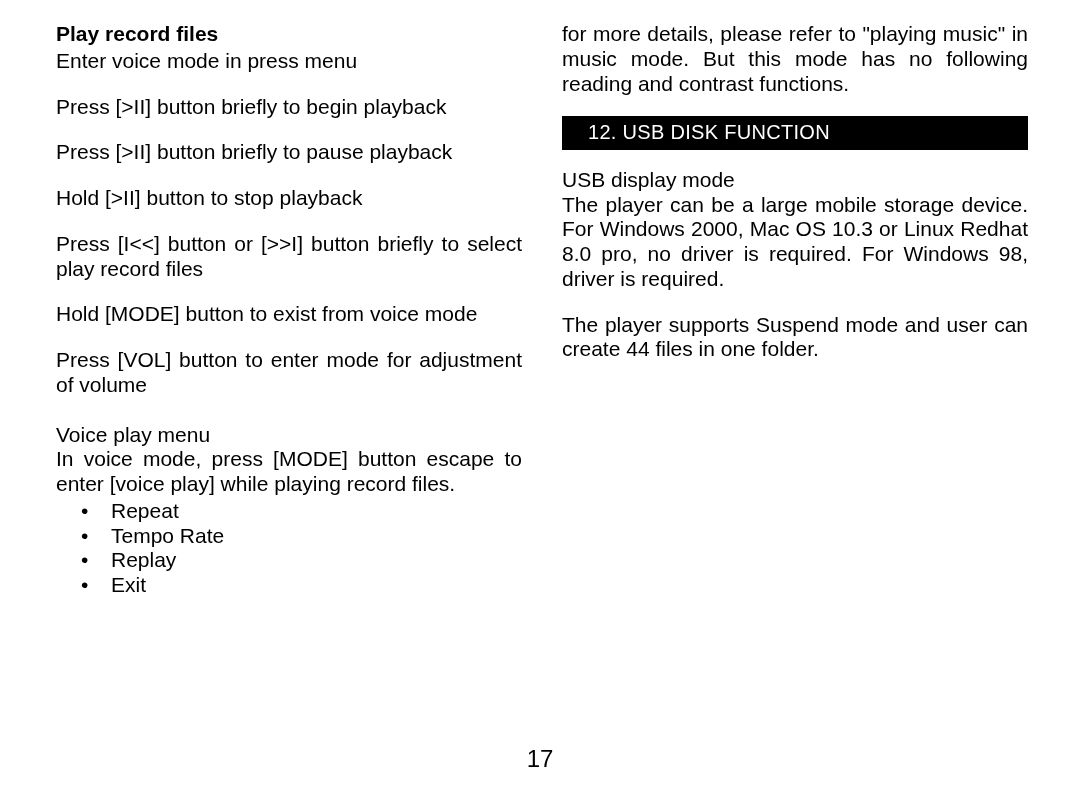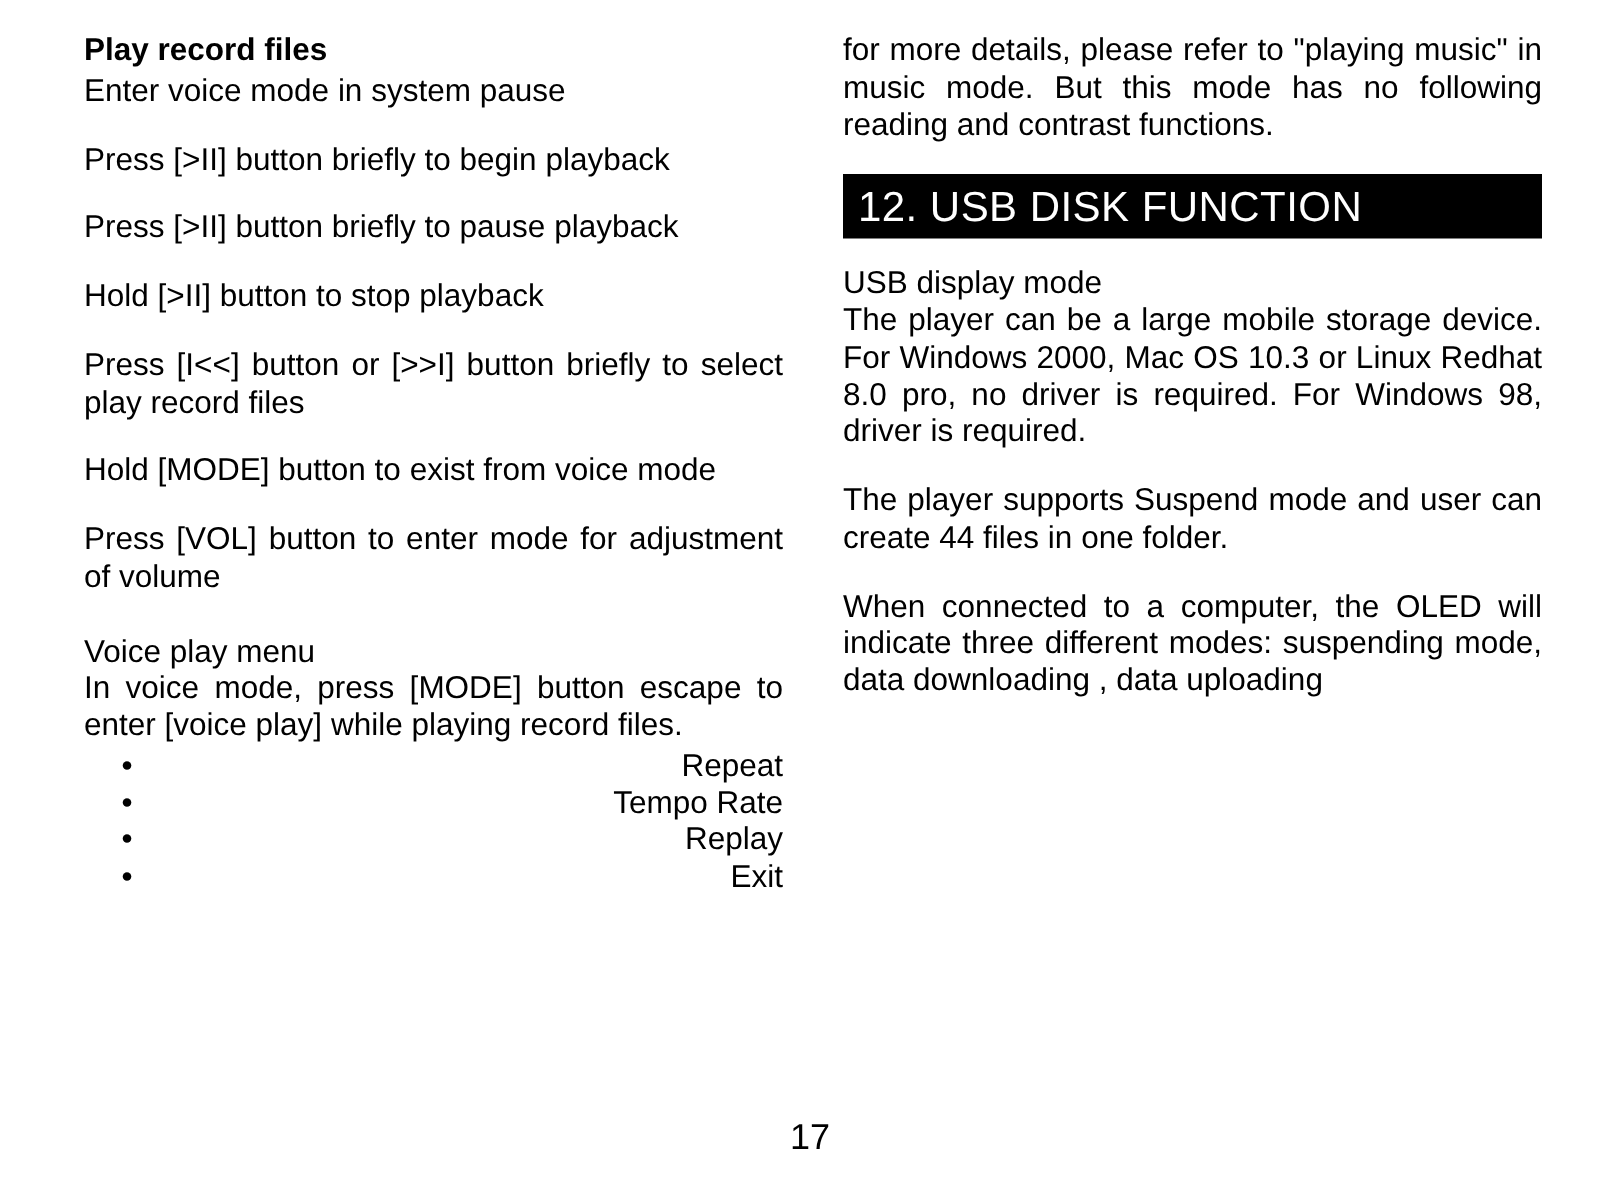--- a/index.html
+++ b/index.html
@@ -39,35 +39,34 @@
     .para {
       margin-bottom: 21px;
     }
     .justify {
       text-align: justify;
     }
     .section-bar {
       background: #000;
       color: #fff;
       font-weight: normal;
-      padding: 5px 10px;
+      padding: 5px 26px;
       margin-top: 9px;
       margin-bottom: 18px;
-      font-size: 28px;
+      font-size: 20px;
       letter-spacing: 0.3px;
     }
     ul.menu-list {
       list-style: none;
       padding-left: 25px;
       margin-top: 2px;
     }
     ul.menu-list li {
       position: relative;
       padding-left: 30px;
-      text-align: right;
     }
     ul.menu-list li::before {
       content: "•";
       position: absolute;
       left: 0;
       top: 0;
     }
     .page-num {
       position: absolute;
       bottom: 12px;
@@ -79,21 +78,21 @@
     .sub {
       display: block;
     }
   </style>
 </head>
 <body>
 
 <div class="columns">
   <div class="col left-col">
     <div class="heading">Play record files</div>
-    <div class="para">Enter voice mode in system pause</div>
+    <div class="para">Enter voice mode in press menu</div>
     <div class="para">Press [&gt;II] button briefly to begin playback</div>
     <div class="para">Press [&gt;II] button briefly to pause playback</div>
     <div class="para">Hold [&gt;II] button to stop playback</div>
     <div class="para justify">Press [I&lt;&lt;] button or [&gt;&gt;I] button briefly to select play record files</div>
     <div class="para justify" style="text-align:left;">Hold [MODE] button to exist from voice mode</div>
     <div class="para justify" style="margin-bottom:25px;margin-top:13px;">Press [VOL] button to enter  mode for adjustment of volume</div>
     <div>
       <span class="sub">Voice play menu</span>
       <span class="sub justify" style="display:block;">In voice mode, press [MODE] button escape to enter [voice play] while playing record files.</span>
     </div>
@@ -106,17 +105,16 @@
   </div>
 
   <div class="col right-col">
     <div class="para justify" style="margin-bottom:20px;">for more details, please refer to "playing music" in music mode. But this mode has no following reading and contrast functions.</div>
     <div class="section-bar">12. USB DISK FUNCTION</div>
     <div class="para">
       <span class="sub">USB display mode</span>
       <span class="sub justify" style="display:block;">The player can be a large mobile storage device. For Windows 2000, Mac OS 10.3 or Linux Redhat 8.0 pro, no driver is required. For Windows 98, driver is required.</span>
     </div>
     <div class="para justify">The player supports Suspend mode and user can create 44 files in one folder.</div>
-    <div class="para justify">When connected to a computer, the OLED will indicate three different modes: suspending mode, data downloading , data uploading</div>
   </div>
 </div>
 
 <div class="page-num">17</div>
 
 </body></html>

